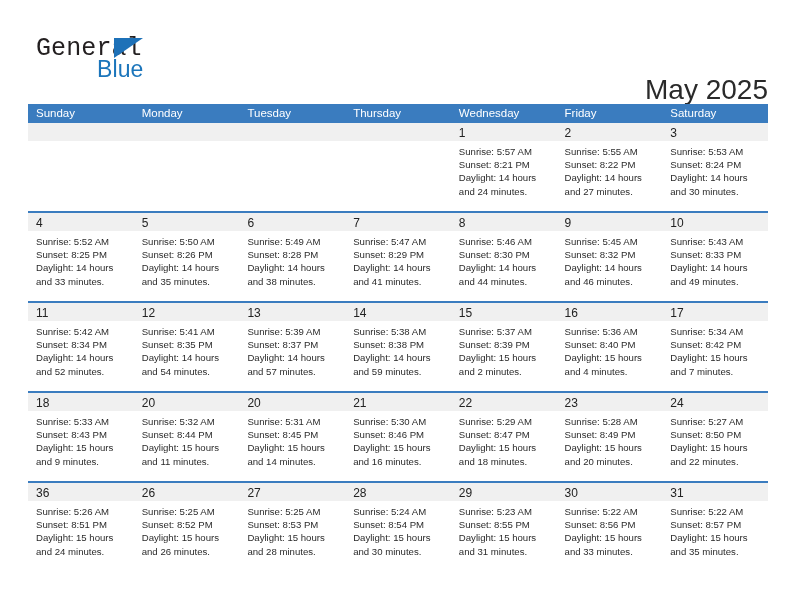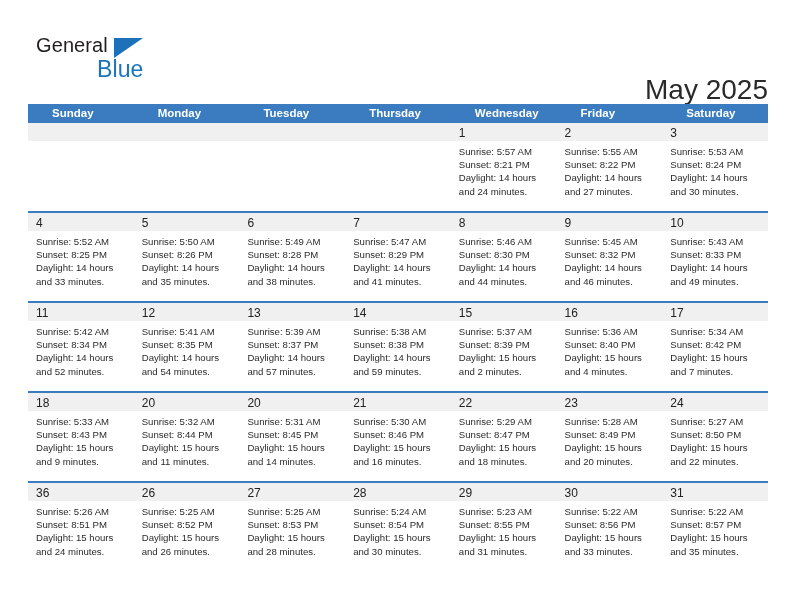--- a/index.html
+++ b/index.html
@@ -24,24 +24,24 @@
     width: 740px; height: 74px;
   }
   .brand {
     position: absolute;
     left: 8px; top: 8px;
     width: 200px; height: 58px;
   }
   .brand-general {
     position: absolute;
     left: 0; top: 0;
-    font-size: 20px;
+    font-size: 25px;
     letter-spacing: 0.1px;
     color: #231f20;
-    font-family: Liberation Sans, sans-serif;
+    font-family: Liberation Mono, monospace;
   }
   .brand-tri {
     position: absolute;
     left: 78px; top: 4px;
     width: 0; height: 0;
     border-left: 29px solid #1d71b8;
     border-bottom: 20px solid transparent;
   }
   .brand-blue {
     position: absolute;
@@ -80,24 +80,23 @@
   .weekdays {
     display: grid;
     grid-template-columns: repeat(7, 1fr);
     background: #3a7cbf;
     height: 19px;
   }
   .weekday {
     color: #ffffff;
     font-size: 11.5px;
     line-height: 19px;
-    padding-left: 24px;
+    padding-left: 8px;
     white-space: nowrap;
     overflow: hidden;
-    font-weight: bold;
   }
   .week {
     display: grid;
     grid-template-columns: repeat(7, 1fr);
     border-top: 2px solid #3a7cbf;
   }
   .week:first-of-type { border-top: none; }
   .day {
     height: 88px;
     position: relative;

